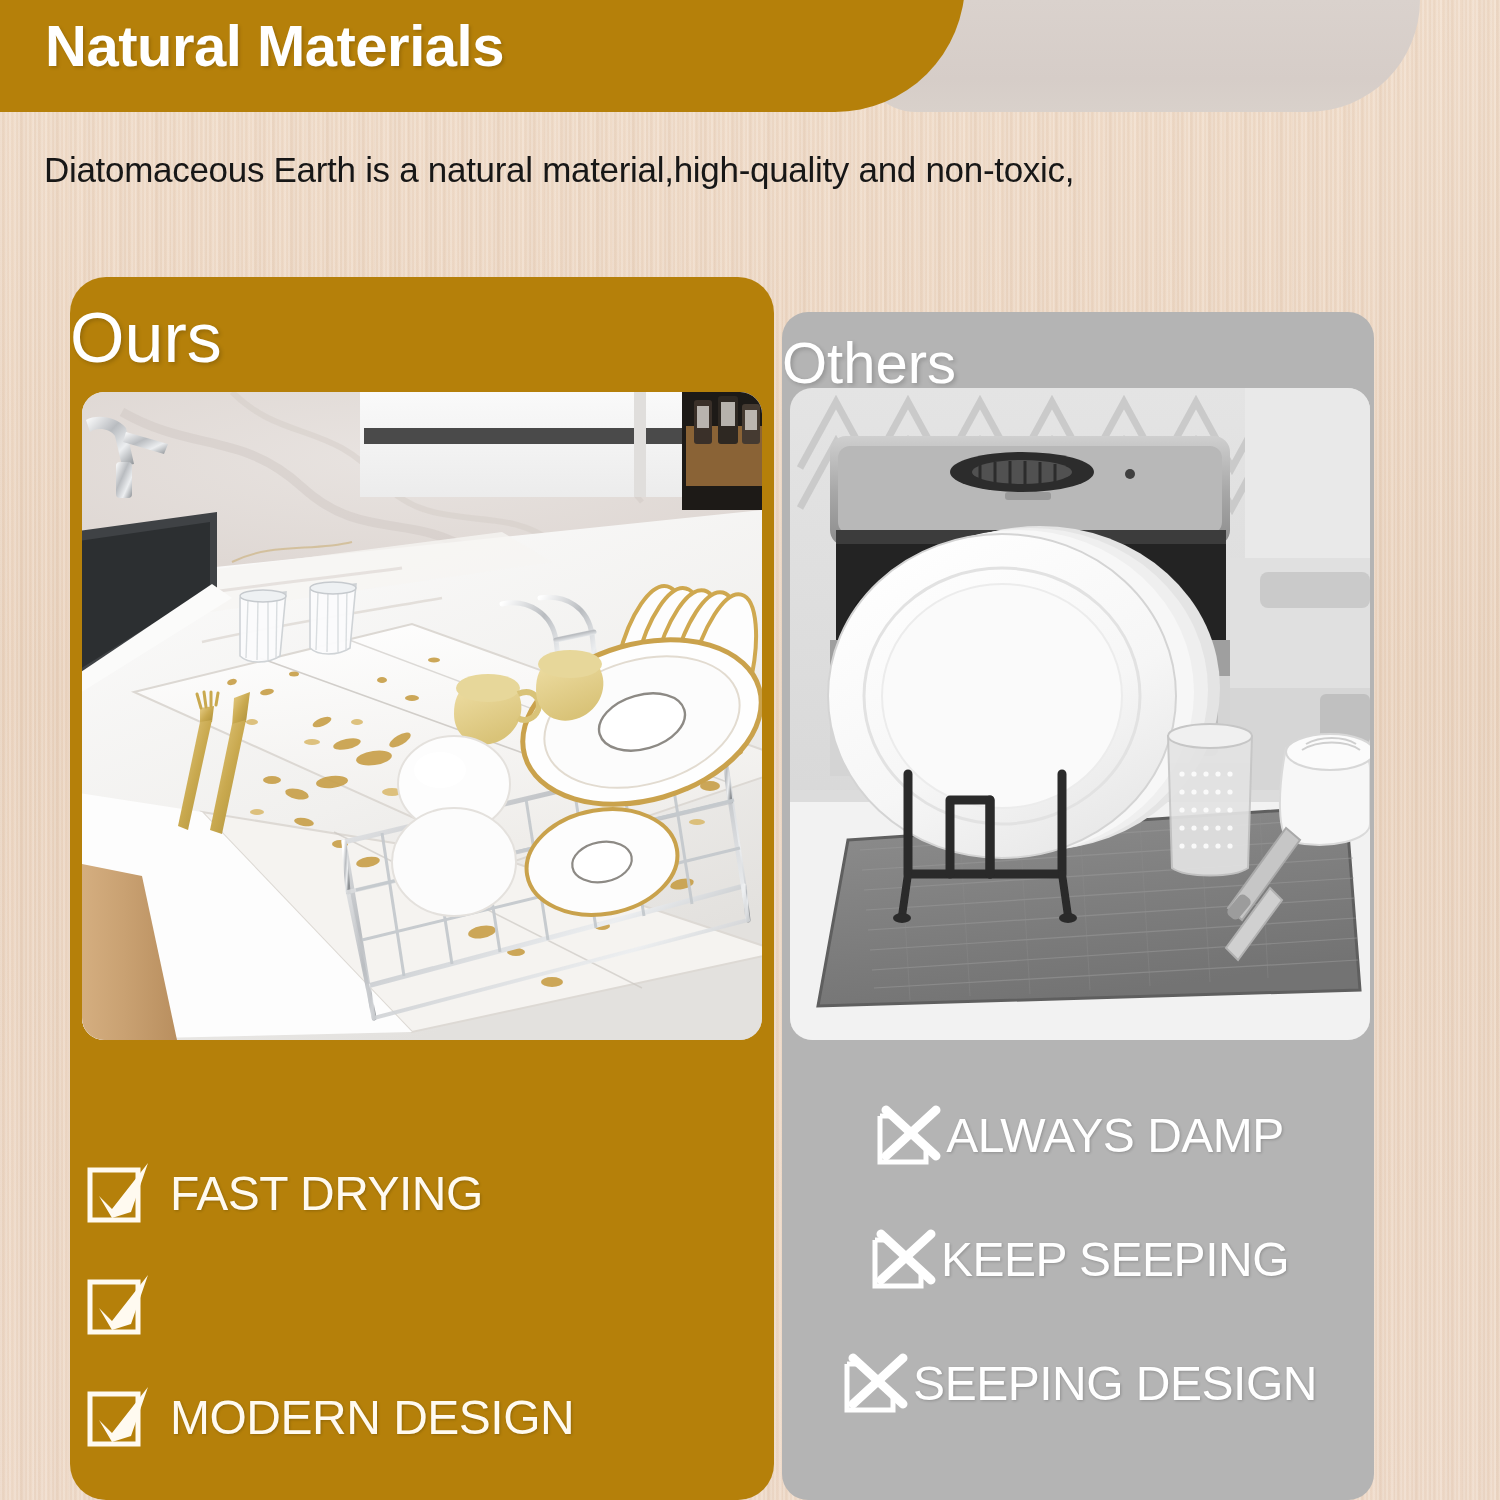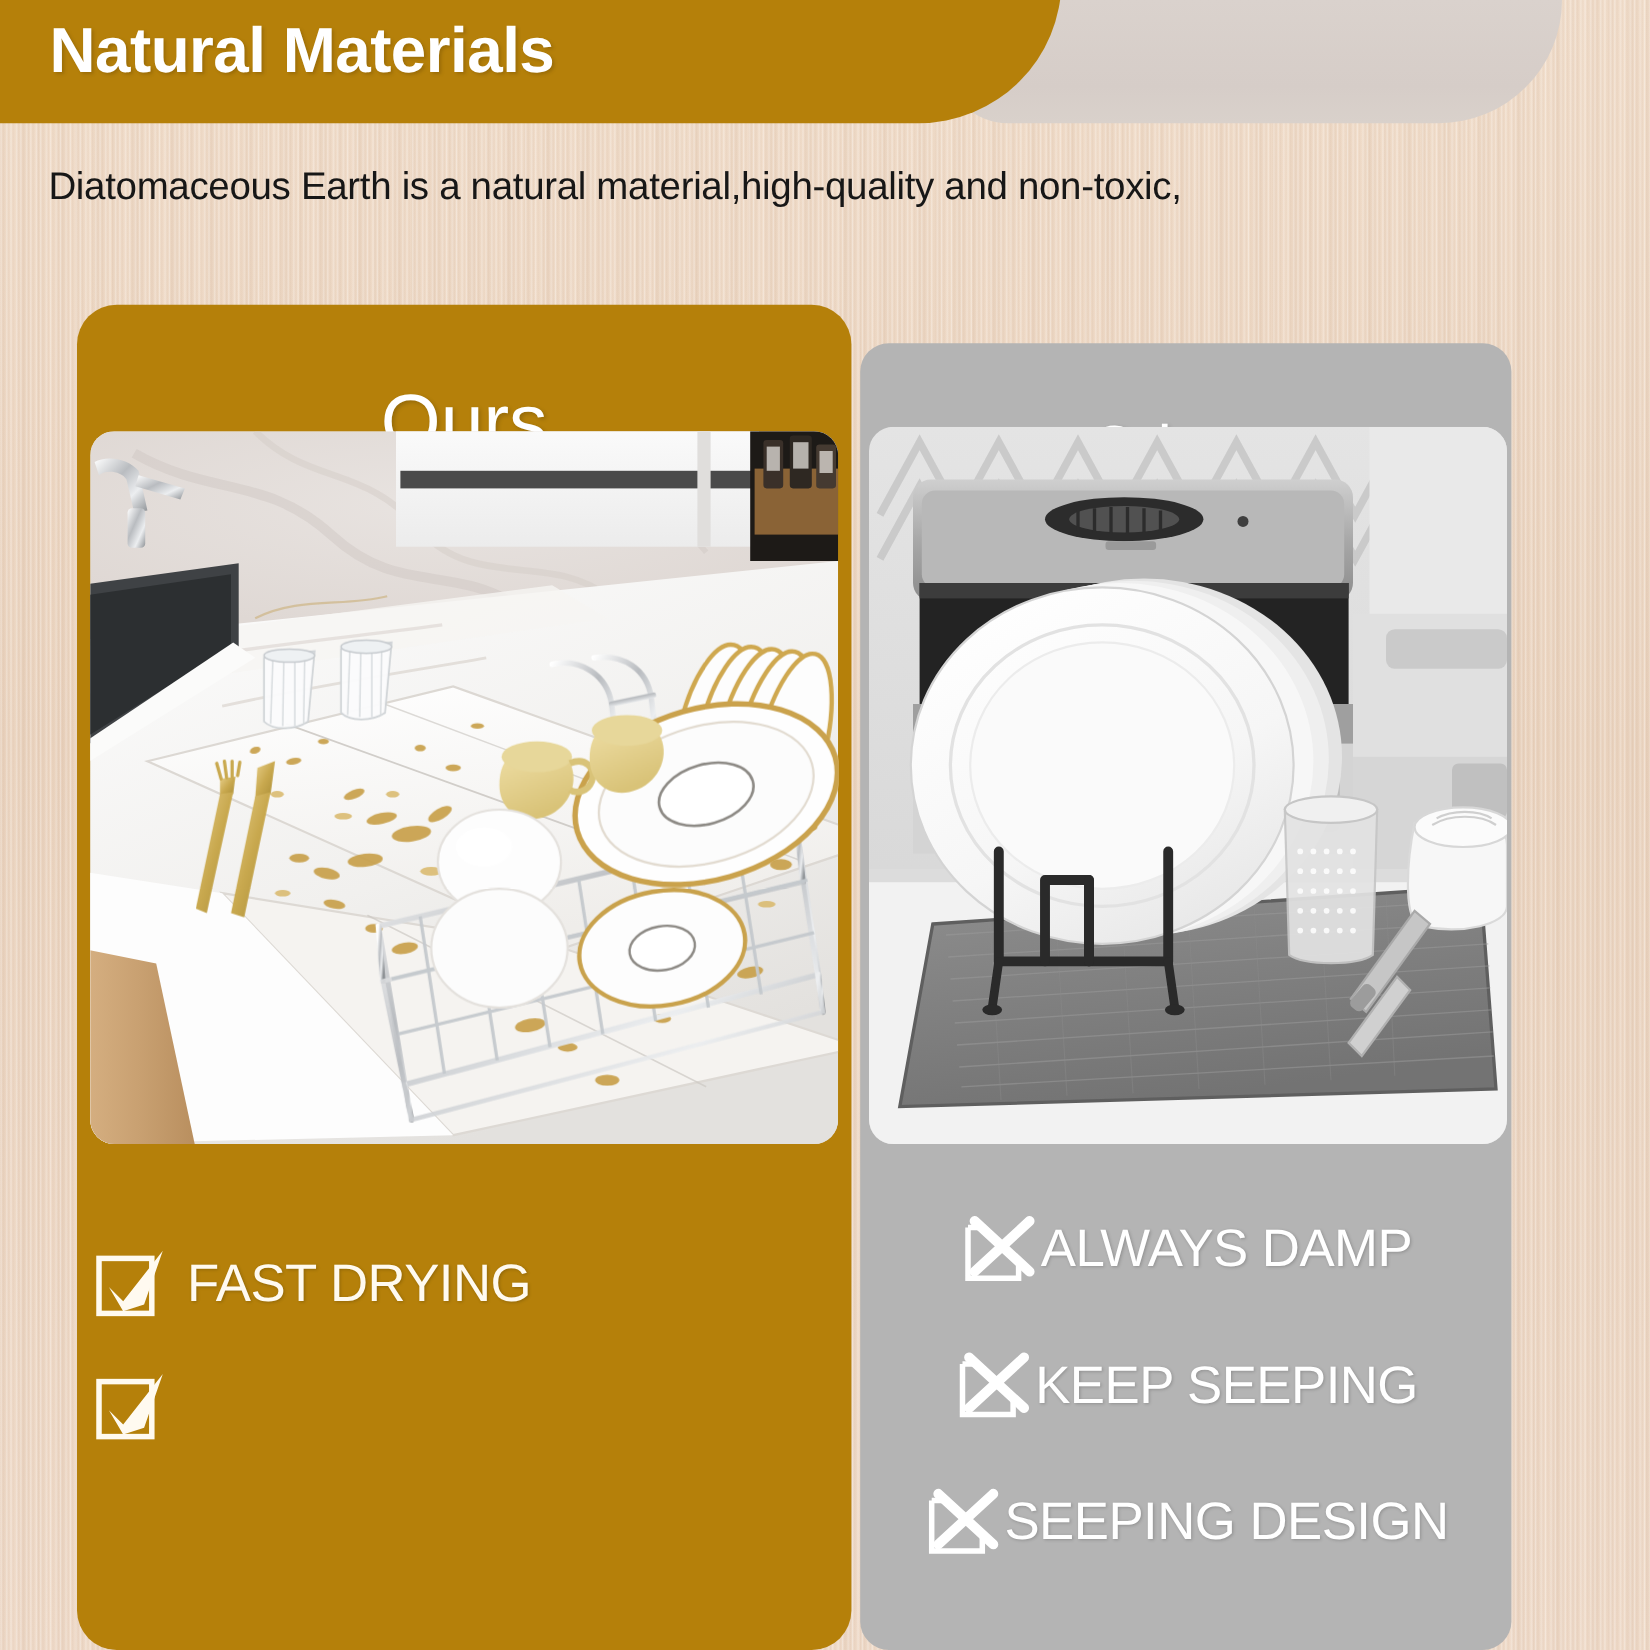--- a/index.html
+++ b/index.html
@@ -99,26 +99,24 @@
     left: 782px;
     top: 312px;
     width: 592px;
     height: 1188px;
     background: #b4b4b4;
     border-radius: 26px 26px 26px 26px;
   }
 
   .panel-heading {
     width: 100%;
-    text-align: center;
     color: #ffffff;
     font-size: 66px;
     line-height: 1;
     text-shadow: 2px 2px 4px rgba(0,0,0,0.18);
-    margin-top: 45px;
   }
   .panel-ours .panel-heading { padding-top: 26px; font-size: 70px; }
   .panel-others .panel-heading { padding-top: 22px; font-size: 58px; }
 
   
   .photo {
     position: absolute;
     border-radius: 22px;
     overflow: hidden;
   }
@@ -138,21 +136,21 @@
   .photo svg { display: block; width: 100%; height: 100%; }
 
   
   .feature-list {
     position: absolute;
     display: flex;
     flex-direction: column;
   }
   .list-ours {
     left: 86px;
-    top: 1134px;
+    top: 1160px;
     width: 640px;
     gap: 46px;
   }
   .list-others {
     left: 800px;
     top: 1102px;
     width: 560px;
     gap: 58px;
     align-items: center;
   }
@@ -612,20 +610,29 @@
 
     <div class="feature-item">
       <span class="feature-icon">
         <svg viewBox="0 0 66 66">
           <rect x="4" y="10" width="48" height="50" fill="none" stroke="#fffaf0" stroke-width="5"></rect>
           <path d="M13,36 L26,49 L62,3 L45,52 L26,58 Z" fill="#fffaf0"></path>
         </svg>
       </span>
     </div>
 
+    <div class="feature-item">
+      <span class="feature-icon">
+        <svg viewBox="0 0 66 66">
+          <rect x="4" y="10" width="48" height="50" fill="none" stroke="#fffaf0" stroke-width="5"></rect>
+          <path d="M13,36 L26,49 L62,3 L45,52 L26,58 Z" fill="#fffaf0"></path>
+        </svg>
+      </span>
+      <span class="feature-label">MODERN DESIGN</span>
+    </div>
 
   </div>
 
   <div class="feature-list list-others">
 
     <div class="feature-item">
       <span class="feature-icon">
         <svg viewBox="0 0 66 66">
           <path d="M4,14 L4,60 L50,60 L50,46" fill="none" stroke="#ffffff" stroke-width="5"></path>
           <path d="M4,14 L20,14" fill="none" stroke="#ffffff" stroke-width="5"></path>

